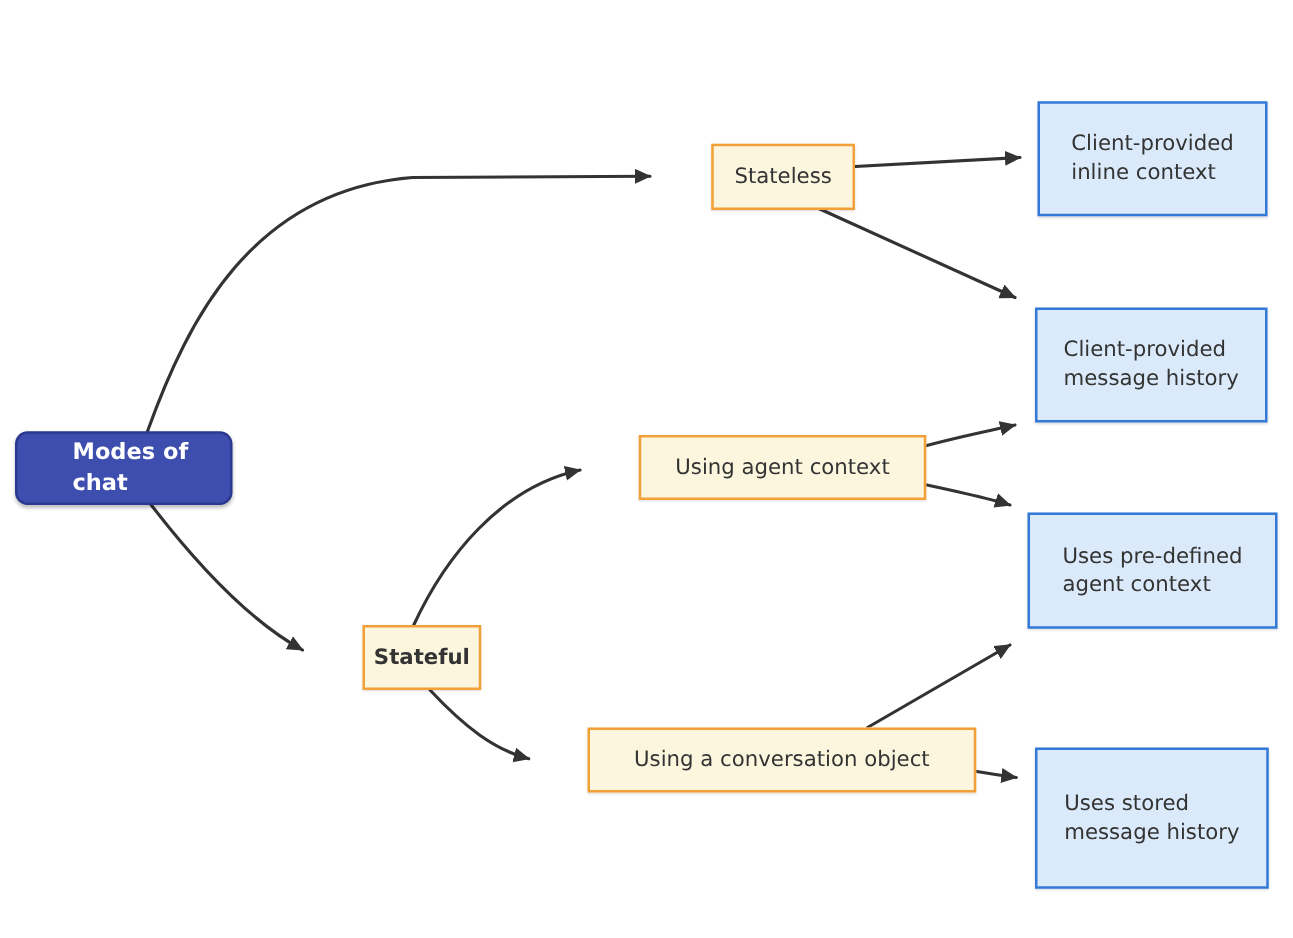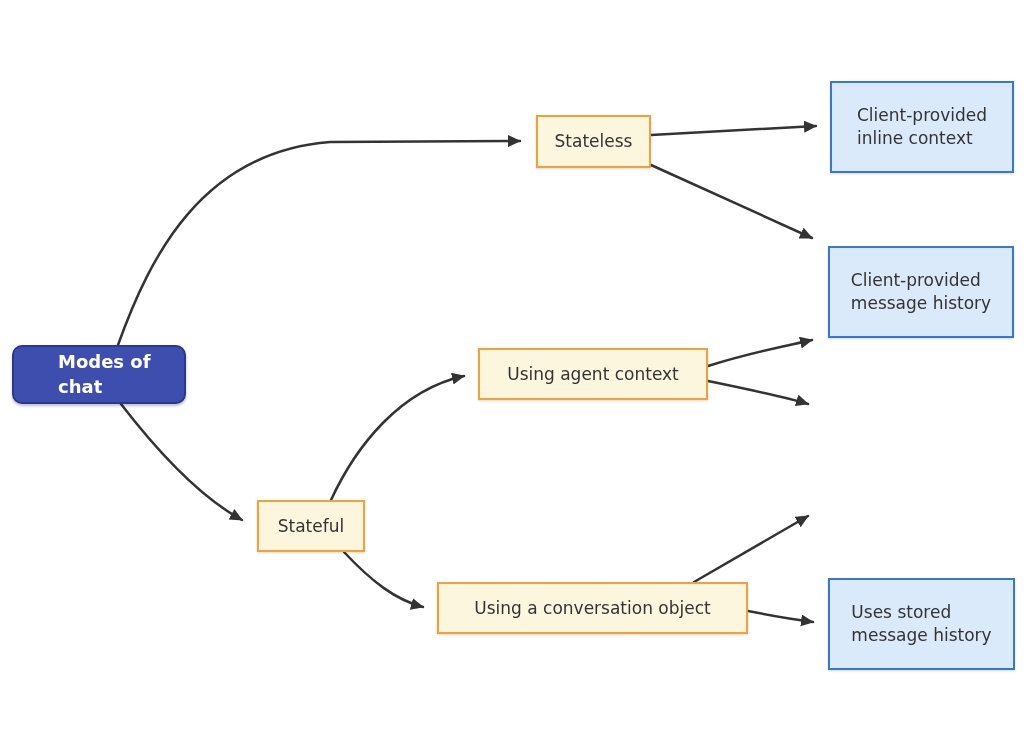--- a/index.html
+++ b/index.html
@@ -44,44 +44,45 @@
     box-sizing: border-box;
     font-size: 17px;
     line-height: 1.35;
     color: var(--node_text);
     white-space: pre-line;
     box-shadow: 0 1px 2px rgba(0,0,0,0.15);
   }
   .node.branch {
     background: var(--branch_fill);
     border: 2px solid var(--branch_border);
+    margin-left: 33px;
   }
   .node.leaf {
     background: var(--leaf_fill);
     border: 2px solid var(--leaf_border);
   }
   .node.root {
     background: var(--root_fill);
     border: 2px solid var(--root_border);
     border-radius: 10px;
     color: var(--root_text);
     font-weight: bold;
     font-size: 18px;
     box-shadow: 0 2px 3px rgba(0,0,0,0.25);
   }
   
   #n-root   { left: 12px;  top: 345px; width: 174px; height: 59px; padding-left: 44px; }
   #n-stateless { left: 536px; top: 115px; width: 115px; height: 53px; }
-  #n-stateful  { left: 257px; top: 500px; width: 108px; height: 52px; }
+  #n-stateful  { left: 257px; top: 500px; width: 95px; height: 52px; font-weight: bold; }
   #n-agentctx  { left: 478px; top: 348px; width: 230px; height: 52px; }
   #n-convobj   { left: 437px; top: 582px; width: 311px; height: 52px; }
   #n-inlinectx { left: 830px; top: 81px;  width: 184px; height: 92px; }
   #n-msghist   { left: 828px; top: 246px; width: 186px; height: 92px; }
   #n-predef    { left: 822px; top: 410px; width: 200px; height: 93px; }
-  #n-storedhist{ left: 828px; top: 578px; width: 187px; height: 92px; }
+  #n-storedhist{ left: 828px; top: 598px; width: 187px; height: 113px; }
 </style>
 </head>
 <body>
 
 <div class="canvas">
 
   <svg class="edges-layer" width="1034" height="750" viewBox="0 0 1034 750" xmlns="http://www.w3.org/2000/svg">
     <defs>
       <marker id="arrow" markerUnits="userSpaceOnUse" markerWidth="16" markerHeight="14" refX="12" refY="6" orient="auto">
         <path d="M0,0 L13,6 L0,12 Z" fill="#333333"></path>
@@ -108,17 +109,19 @@
   <div id="n-agentctx" class="node branch">Using agent context</div>
 
   <div id="n-convobj" class="node branch">Using a conversation object</div>
 
   <div id="n-inlinectx" class="node leaf">Client-provided
 inline context</div>
 
   <div id="n-msghist" class="node leaf">Client-provided
 message history</div>
 
+  <div id="n-predef" class="node leaf">Uses pre-defined
+agent context</div>
 
   <div id="n-storedhist" class="node leaf">Uses stored
 message history</div>
 
 </div>
 
 </body></html>

